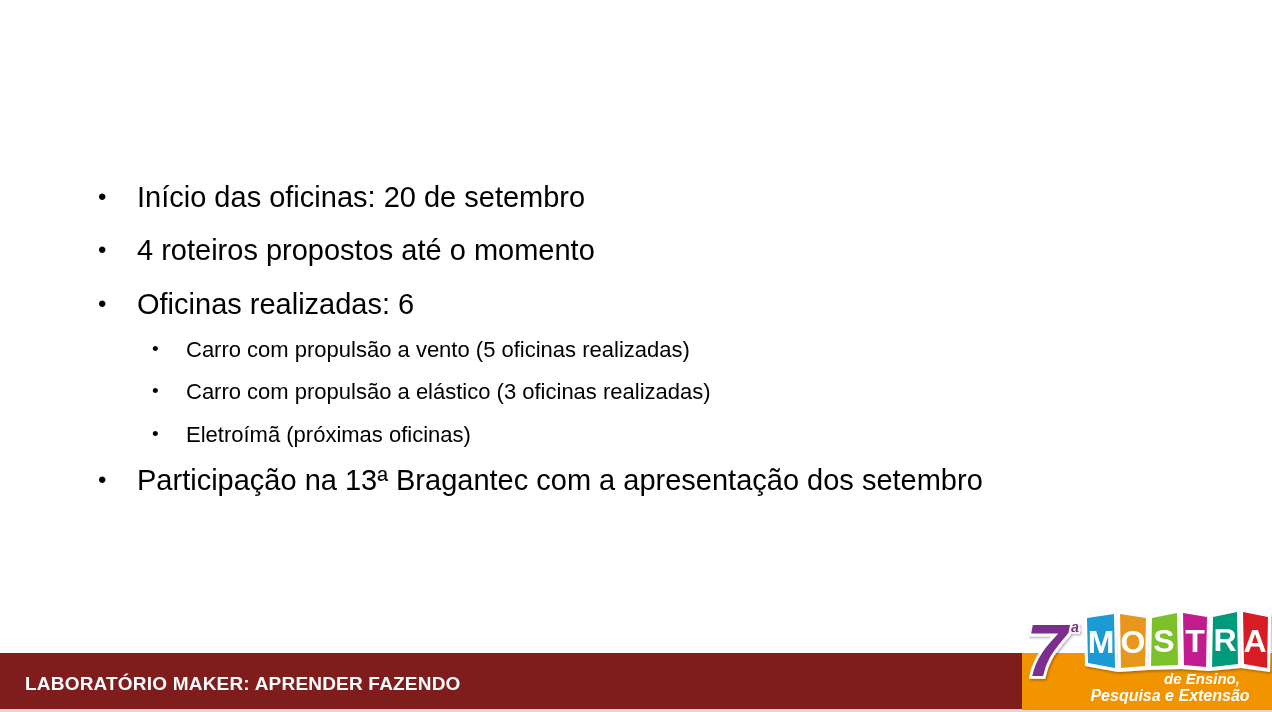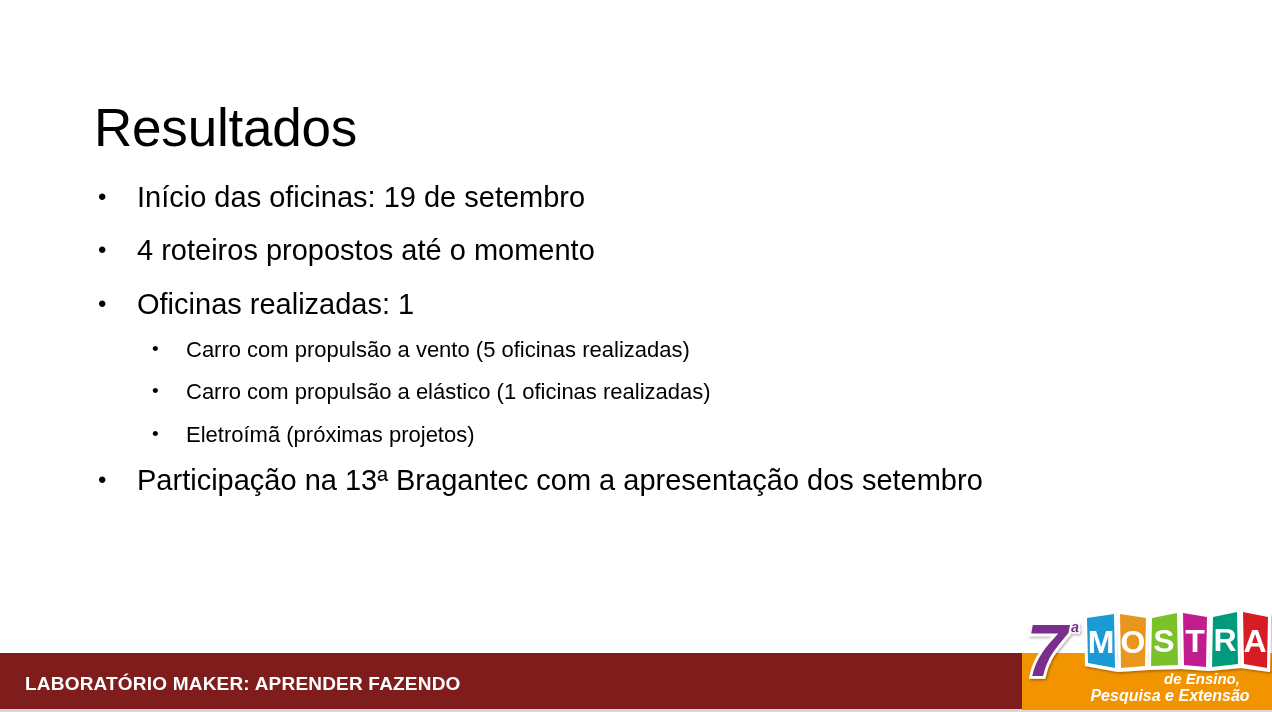--- a/index.html
+++ b/index.html
@@ -130,51 +130,50 @@
   }
   .logo svg {
     display: block;
   }
 </style>
 </head>
 <body>
 
 <div class="slide">
 
-  <h1 class="slide-title">Resultados</h1>
 
   <div class="body-list">
 
     <div class="bullet-row lvl1">
       <span class="marker">•</span>
-      <span class="btext">Início das oficinas: 19 de setembro</span>
+      <span class="btext">Início das oficinas: 20 de setembro</span>
     </div>
 
     <div class="bullet-row lvl1">
       <span class="marker">•</span>
       <span class="btext">4 roteiros propostos até o momento</span>
     </div>
 
     <div class="bullet-row lvl1">
       <span class="marker">•</span>
-      <span class="btext">Oficinas realizadas: 1</span>
+      <span class="btext">Oficinas realizadas: 6</span>
     </div>
 
     <div class="sub-list">
       <div class="bullet-row lvl2">
         <span class="marker">•</span>
         <span class="btext">Carro com propulsão a vento (5 oficinas realizadas)</span>
       </div>
       <div class="bullet-row lvl2">
         <span class="marker">•</span>
-        <span class="btext">Carro com propulsão a elástico (1 oficinas realizadas)</span>
+        <span class="btext">Carro com propulsão a elástico (3 oficinas realizadas)</span>
       </div>
       <div class="bullet-row lvl2">
         <span class="marker">•</span>
-        <span class="btext">Eletroímã (próximas projetos)</span>
+        <span class="btext">Eletroímã (próximas oficinas)</span>
       </div>
     </div>
 
     <div class="bullet-row lvl1 last-lvl1">
       <span class="marker">•</span>
       <span class="btext">Participação na 13ª Bragantec com a apresentação dos setembro</span>
     </div>
 
   </div>
 

